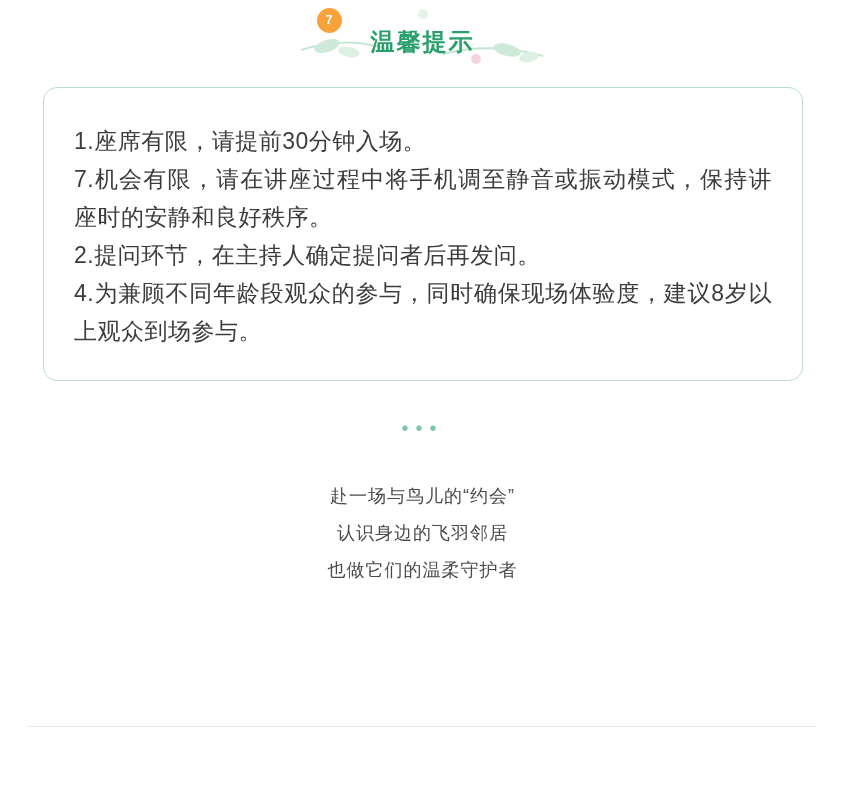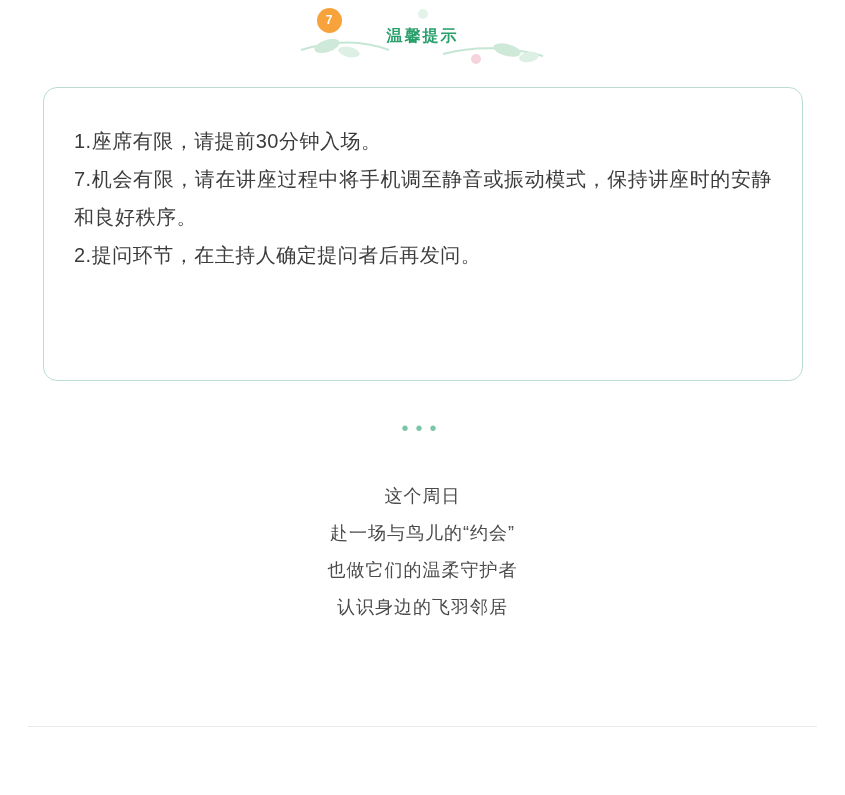--- a/index.html
+++ b/index.html
@@ -33,21 +33,21 @@
     transform: translateX(-50%);
     width: 260px;
     height: 64px;
     pointer-events: none;
   }
   .header-title {
     position: absolute;
     left: 50%;
     top: 26px;
     transform: translateX(-50%);
-    font-size: 16px;
+    font-size: 24px;
     font-weight: bold;
     color: #29a06b;
     letter-spacing: 2px;
     white-space: nowrap;
   }
   .header-badge {
     position: absolute;
     left: 50%;
     top: 8px;
     margin-left: -106px;
@@ -74,21 +74,21 @@
     border-radius: 14px;
     background: #ffffff;
     padding: 34px 30px 0 30px;
   }
   .notice-list {
     margin: 0;
     padding: 0;
     list-style: none;
   }
   .notice-item {
-    font-size: 20px;
+    font-size: 23px;
     line-height: 38px;
     color: #3c3c3c;
     letter-spacing: .5px;
     text-align: justify;
   }
 
   
   .dots {
     position: absolute;
     left: 0;
@@ -144,27 +144,27 @@
     </svg>
     <div class="header-badge">7</div>
     <div class="header-title">温馨提示</div>
   </div>
 
   <div class="notice-card">
     <ul class="notice-list">
       <li class="notice-item">1.座席有限，请提前30分钟入场。</li>
       <li class="notice-item">7.机会有限，请在讲座过程中将手机调至静音或振动模式，保持讲座时的安静和良好秩序。</li>
       <li class="notice-item">2.提问环节，在主持人确定提问者后再发问。</li>
+      <li class="notice-item">4.为兼顾不同年龄段观众的参与，同时确保现场体验度，建议8岁以上观众到场参与。</li>
     </ul>
   </div>
 
   <div class="dots">•••</div>
 
   <div class="poem">
-    <div class="poem-line">这个周日</div>
     <div class="poem-line">赴一场与鸟儿的“约会”</div>
+    <div class="poem-line">认识身边的飞羽邻居</div>
     <div class="poem-line">也做它们的温柔守护者</div>
-    <div class="poem-line">认识身边的飞羽邻居</div>
   </div>
 
   <div class="footer-rule"></div>
 
 </div>
 
 </body></html>

